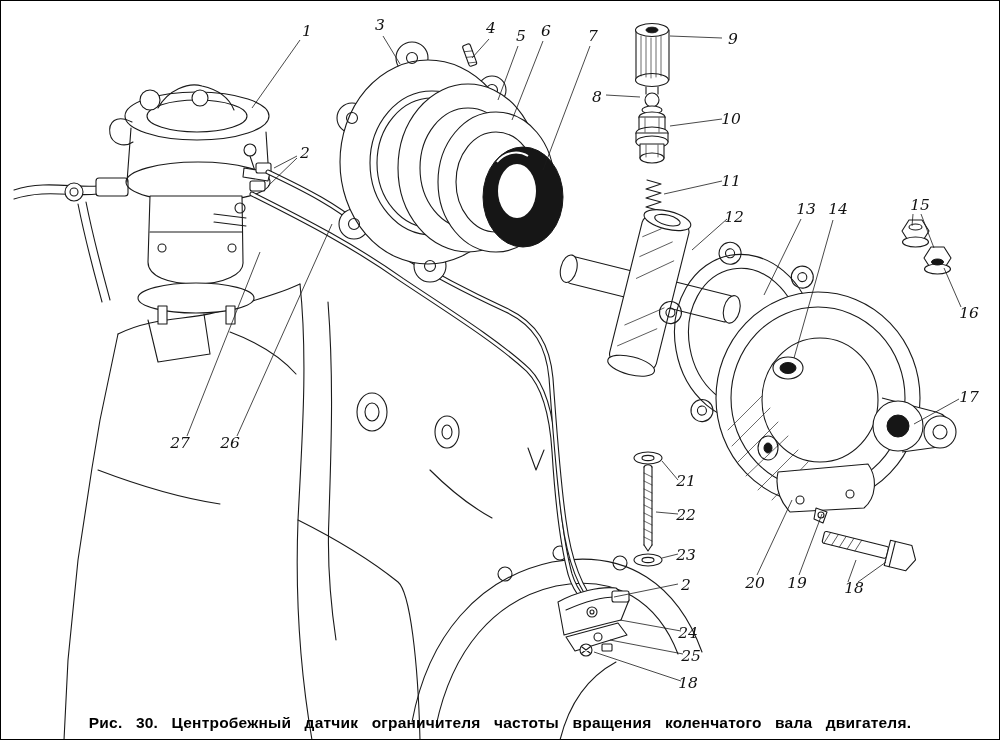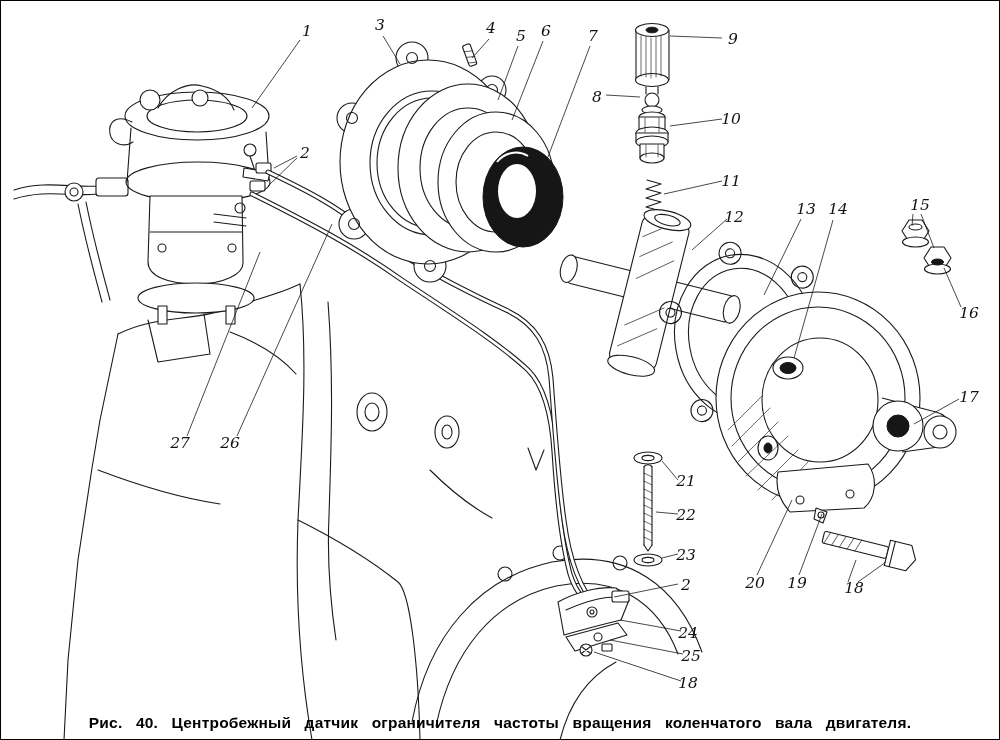--- a/index.html
+++ b/index.html
@@ -289,16 +289,16 @@
       <text class="num" x="686" y="590">2</text>
       <text class="num" x="755" y="588">20</text>
       <text class="num" x="797" y="588">19</text>
       <text class="num" x="854" y="593">18</text>
       <text class="num" x="688" y="638">24</text>
       <text class="num" x="691" y="661">25</text>
       <text class="num" x="688" y="688">18</text>
     </g>
   </svg>
 
-  <div class="caption">Рис. 40. Центробежный датчик ограничителя частоты вращения коленчатого вала двигателя.</div>
+  <div class="caption">Рис. 30. Центробежный датчик ограничителя частоты вращения коленчатого вала двигателя.</div>
 
   <div class="frame"></div>
 </div>
 
 </body></html>

